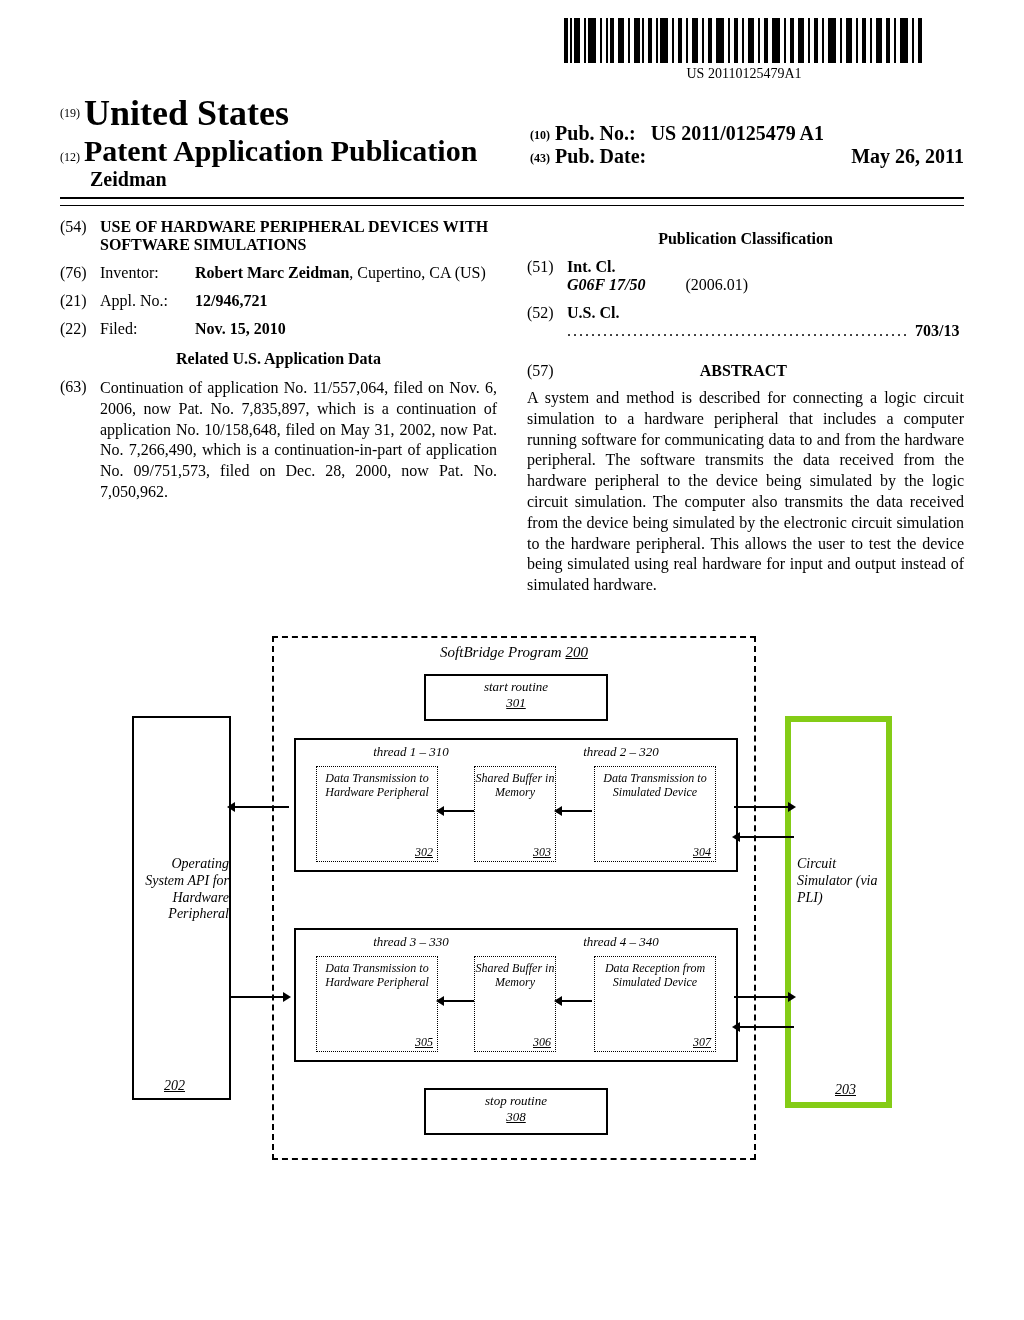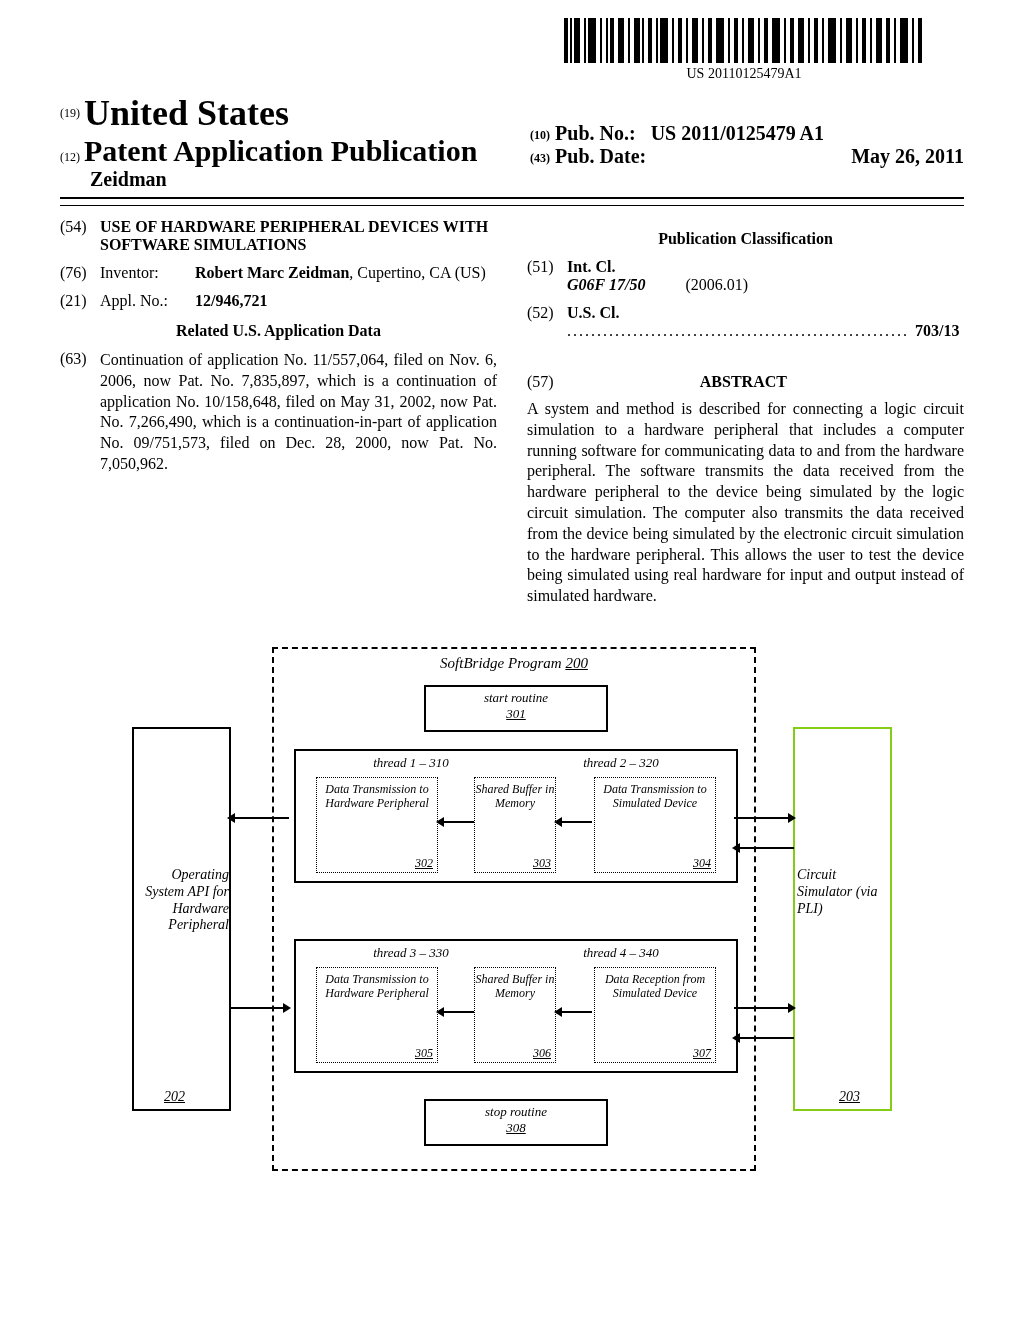--- a/index.html
+++ b/index.html
@@ -159,21 +159,21 @@
     font-style: italic;
     font-size: 14px;
     text-decoration: underline;
   }
   .cs-block {
     position: absolute;
     right: 0;
     top: 80px;
     width: 95px;
     height: 380px;
-    border: 2px solid #84cc16;
+    border: 6px solid #84cc16;
     margin-left: 40px;
   }
   .cs-label {
     position: absolute;
     right: 0;
     top: 220px;
     width: 95px;
     font-style: italic;
     font-size: 14px;
     text-align: left;
@@ -374,20 +374,25 @@
           <span class="bold">Robert Marc Zeidman</span><span>, Cupertino, CA (US)</span>
         </div>
       </div>
 
       <div class="biblio-item">
         <div class="biblio-code">(21)</div>
         <div class="biblio-label">Appl. No.:</div>
         <div class="biblio-value bold">12/946,721</div>
       </div>
 
+      <div class="biblio-item">
+        <div class="biblio-code">(22)</div>
+        <div class="biblio-label">Filed:</div>
+        <div class="biblio-value bold">Nov. 15, 2010</div>
+      </div>
 
       <div class="section-heading">Related U.S. Application Data</div>
 
       <div class="biblio-item">
         <div class="biblio-code">(63)</div>
         <div class="biblio-value abstract-text">Continuation of application No. 11/557,064, filed on Nov. 6, 2006, now Pat. No. 7,835,897, which is a continuation of application No. 10/158,648, filed on May 31, 2002, now Pat. No. 7,266,490, which is a continuation-in-part of application No. 09/751,573, filed on Dec. 28, 2000, now Pat. No. 7,050,962.</div>
       </div>
 
     </div>
 
@@ -404,21 +409,21 @@
         </div>
       </div>
 
       <div class="biblio-item">
         <div class="biblio-code">(52)</div>
         <div class="biblio-value">
           <span class="bold">U.S. Cl.</span><span class="dots"> ......................................................... </span><span class="bold">703/13</span>
         </div>
       </div>
 
-      <div style="margin-top:33px">
+      <div style="margin-top:22px">
         <span>(57)</span>
         <span class="bold" style="display:inline-block; width:85%; text-align:center">ABSTRACT</span>
       </div>
       <div class="abstract-text" style="margin-top:8px">A system and method is described for connecting a logic circuit simulation to a hardware peripheral that includes a computer running software for communicating data to and from the hardware peripheral. The software transmits the data received from the hardware peripheral to the device being simulated by the logic circuit simulation. The computer also transmits the data received from the device being simulated by the electronic circuit simulation to the hardware peripheral. This allows the user to test the device being simulated using real hardware for input and output instead of simulated hardware.</div>
     </div>
   </div>
 
   <div class="diagram-wrap">
     <div class="diagram">
 

